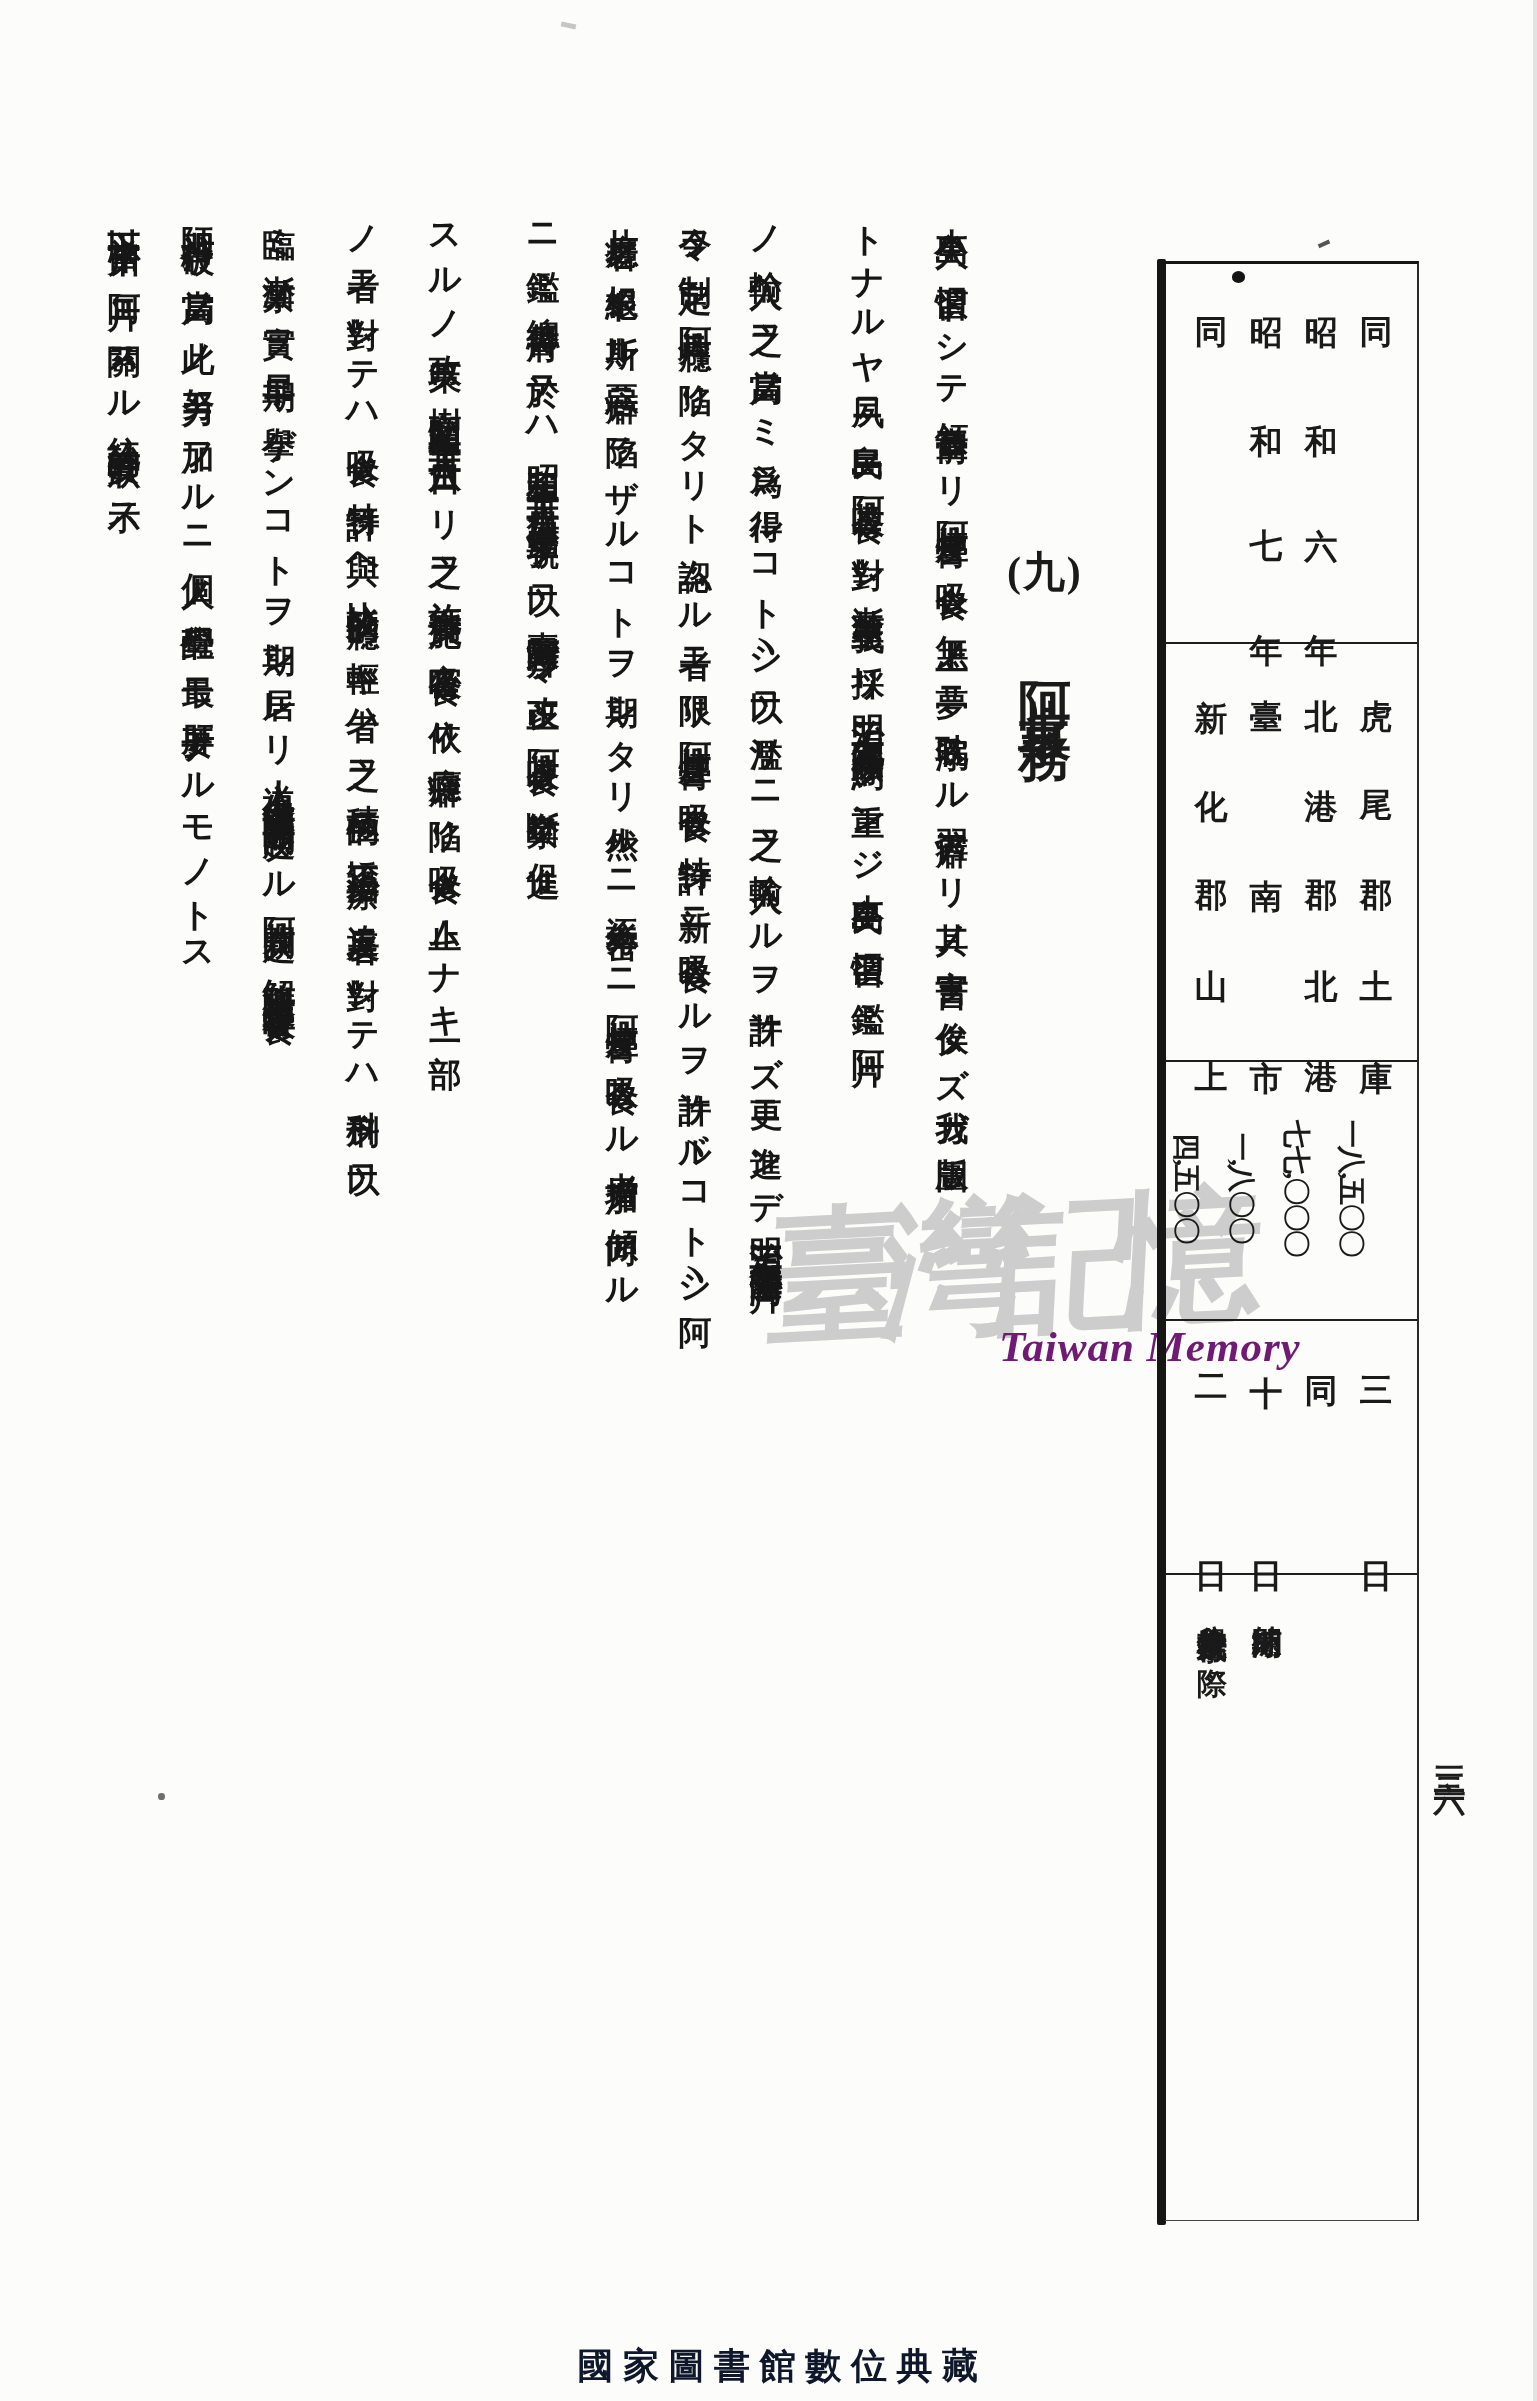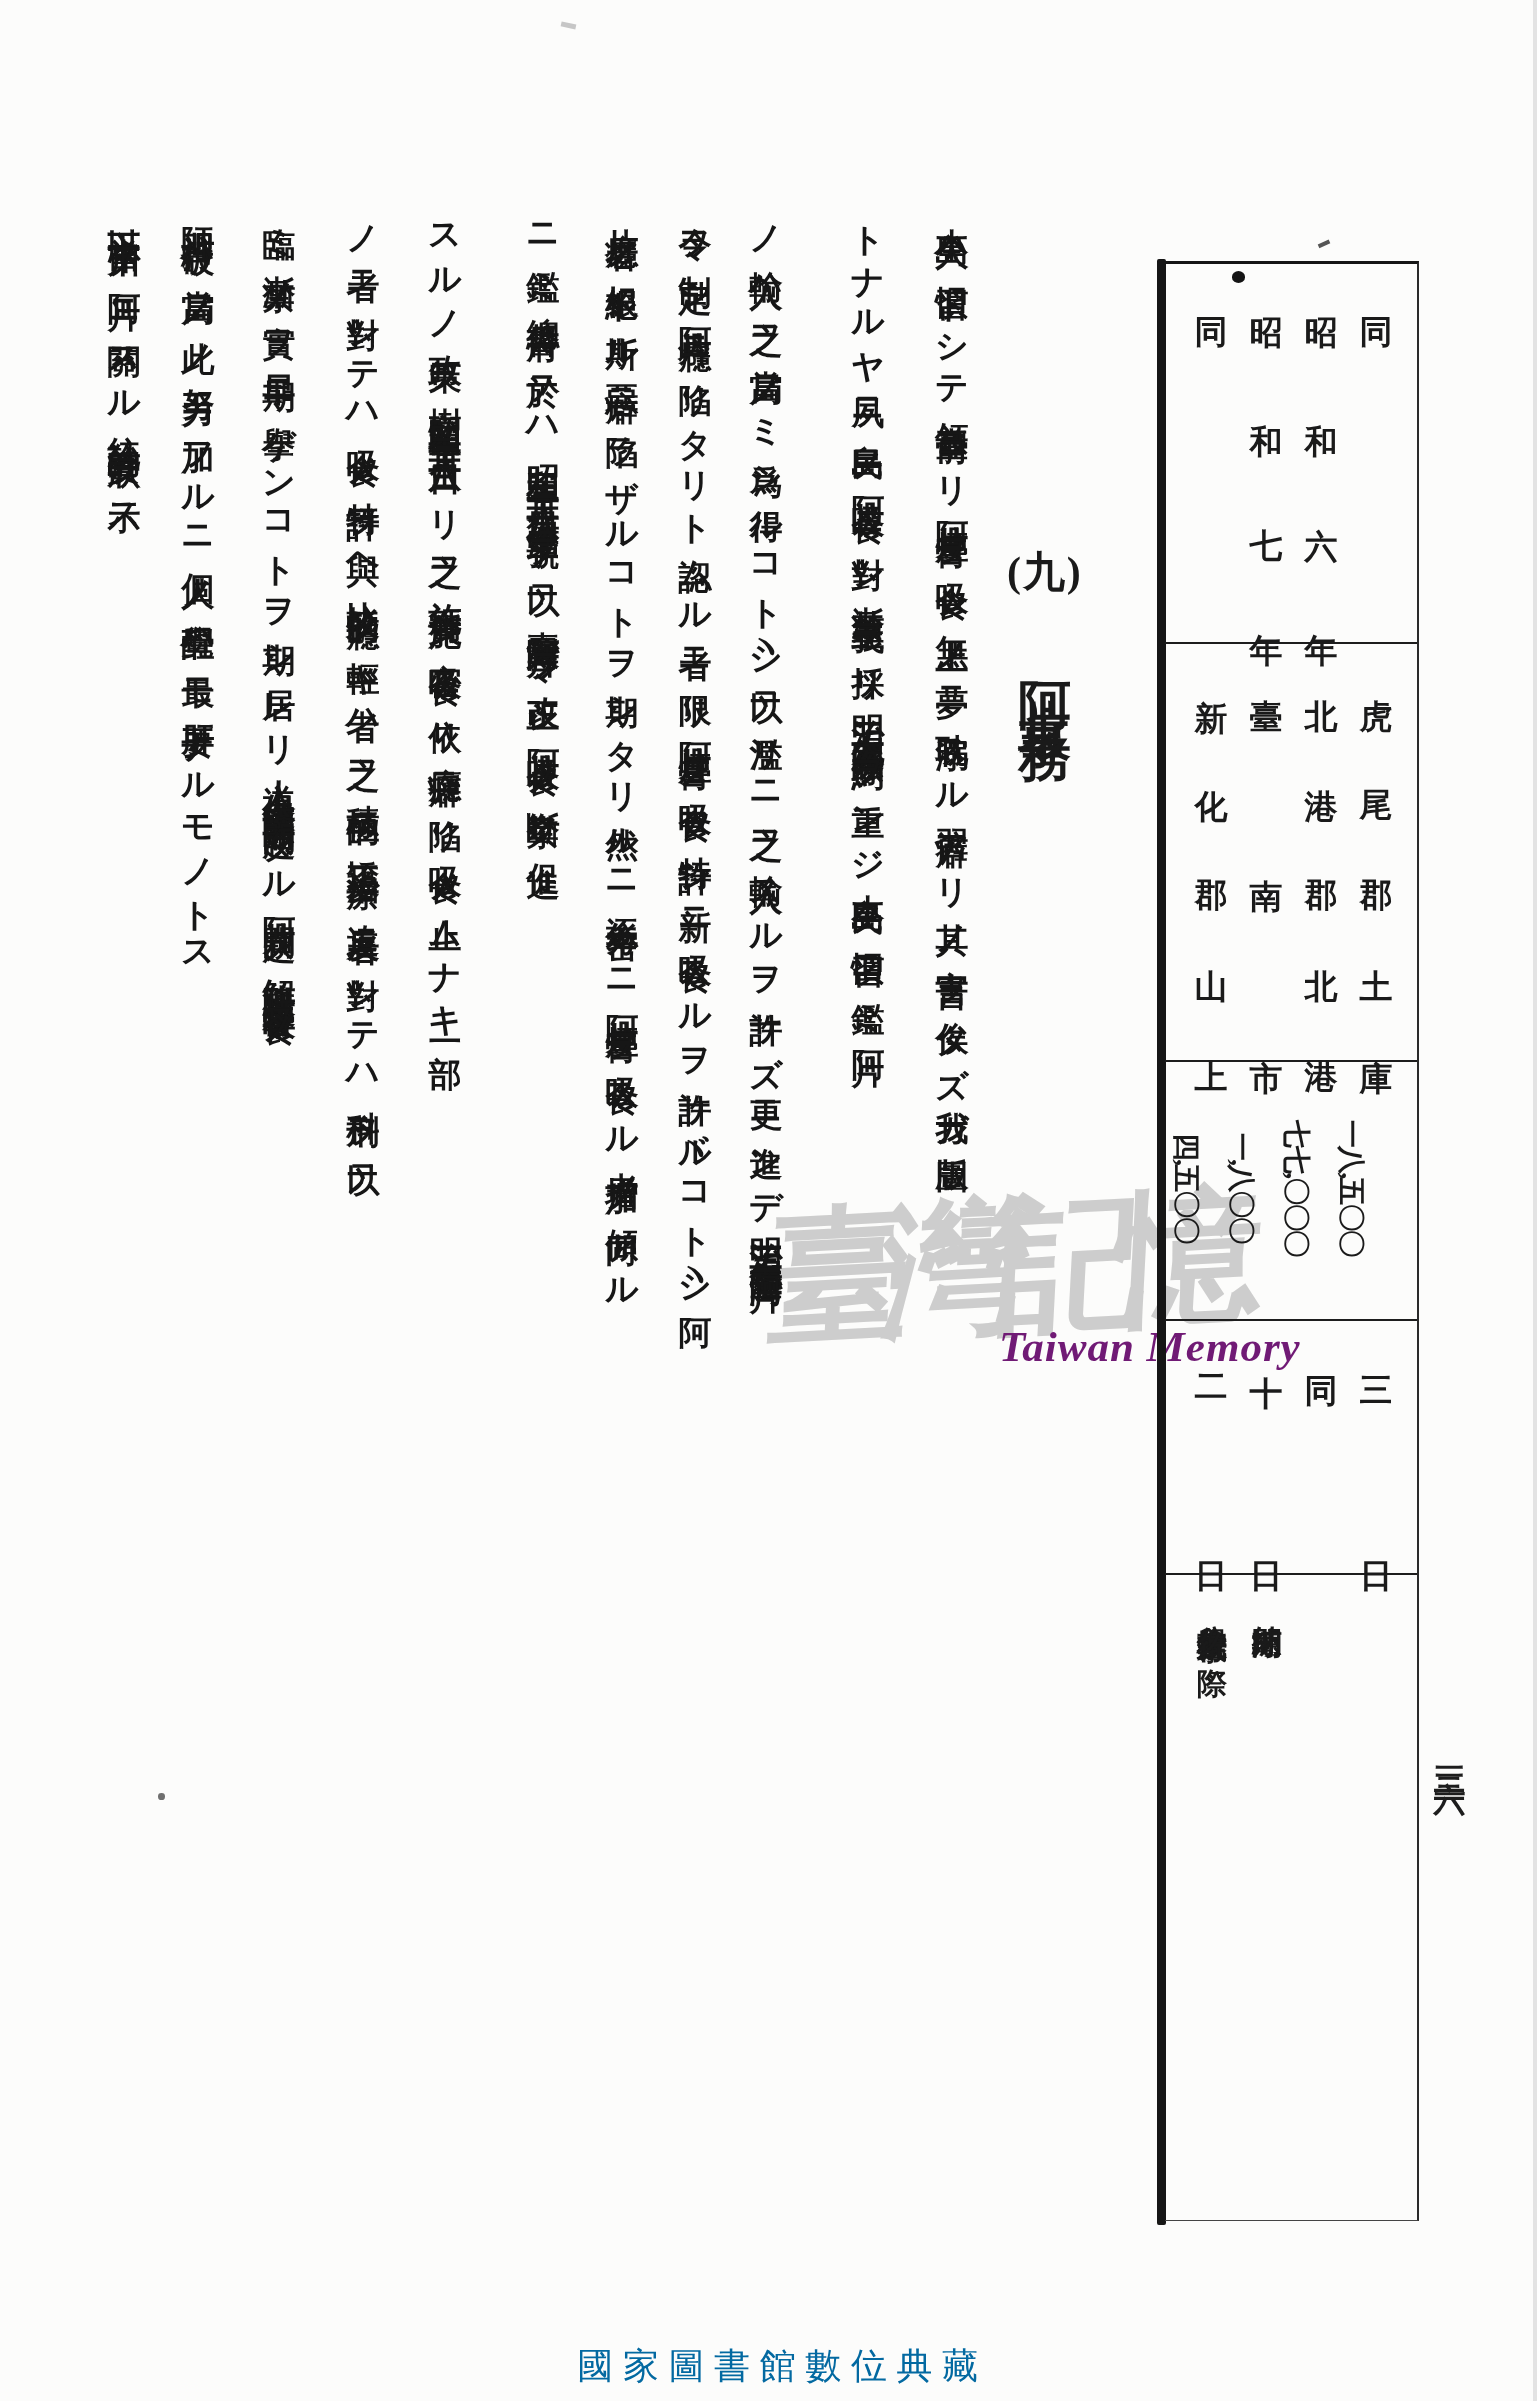--- a/index.html
+++ b/index.html
@@ -38,21 +38,21 @@
   .sideways{writing-mode:vertical-rl;text-orientation:sideways;font-size:28px;font-weight:700;
         letter-spacing:-1.9px;line-height:1;}
   
   .wm-cjk{position:absolute;left:765px;top:1170px;font-size:146px;font-weight:700;letter-spacing:-29px;
         color:#a8a8a8;opacity:.55;transform:rotate(-3deg) skewX(-6deg);white-space:nowrap;z-index:0;}
   .wm-latin{position:absolute;left:999px;top:1322px;font-size:43px;font-weight:700;font-style:italic;
         color:#701a75;letter-spacing:1px;z-index:0;}
   .bcol,.title-num,.title-main,.t-frame,.t-spine,.pagenum{z-index:1;}
   
   .footer-stamp{position:absolute;left:0;right:0;top:2342px;text-align:center;font-size:36px;
-        letter-spacing:9.6px;color:#0369a1;font-weight:400;
+        letter-spacing:9.6px;color:#0f172a;font-weight:700;
         font-family:"Liberation Sans","DejaVu Sans",sans-serif;margin-left:28px;}
   .pagenum{position:absolute;left:1428px;top:1741px;writing-mode:vertical-rl;text-orientation:upright;
         font-size:32px;font-weight:700;letter-spacing:7.7px;color:#1d1d1d;}
   
   .ink-dot{position:absolute;left:1232px;top:271px;width:13.4px;height:11.5px;background:#141414;border-radius:50%;}
   .dot-small{position:absolute;left:158px;top:1793px;width:6.7px;height:6.7px;background:#6f6f6f;border-radius:50%;}
   .speck1{position:absolute;left:561px;top:23px;width:15.4px;height:4.8px;background:#c6c6c6;transform:rotate(12deg);}
   .speck2{position:absolute;left:1318px;top:242px;width:11.5px;height:3.8px;background:#555;transform:rotate(-24deg);}
   .edge-r{position:absolute;right:0;top:0;width:3.8px;height:2402px;background:#e3e3e3;}
 </style>

